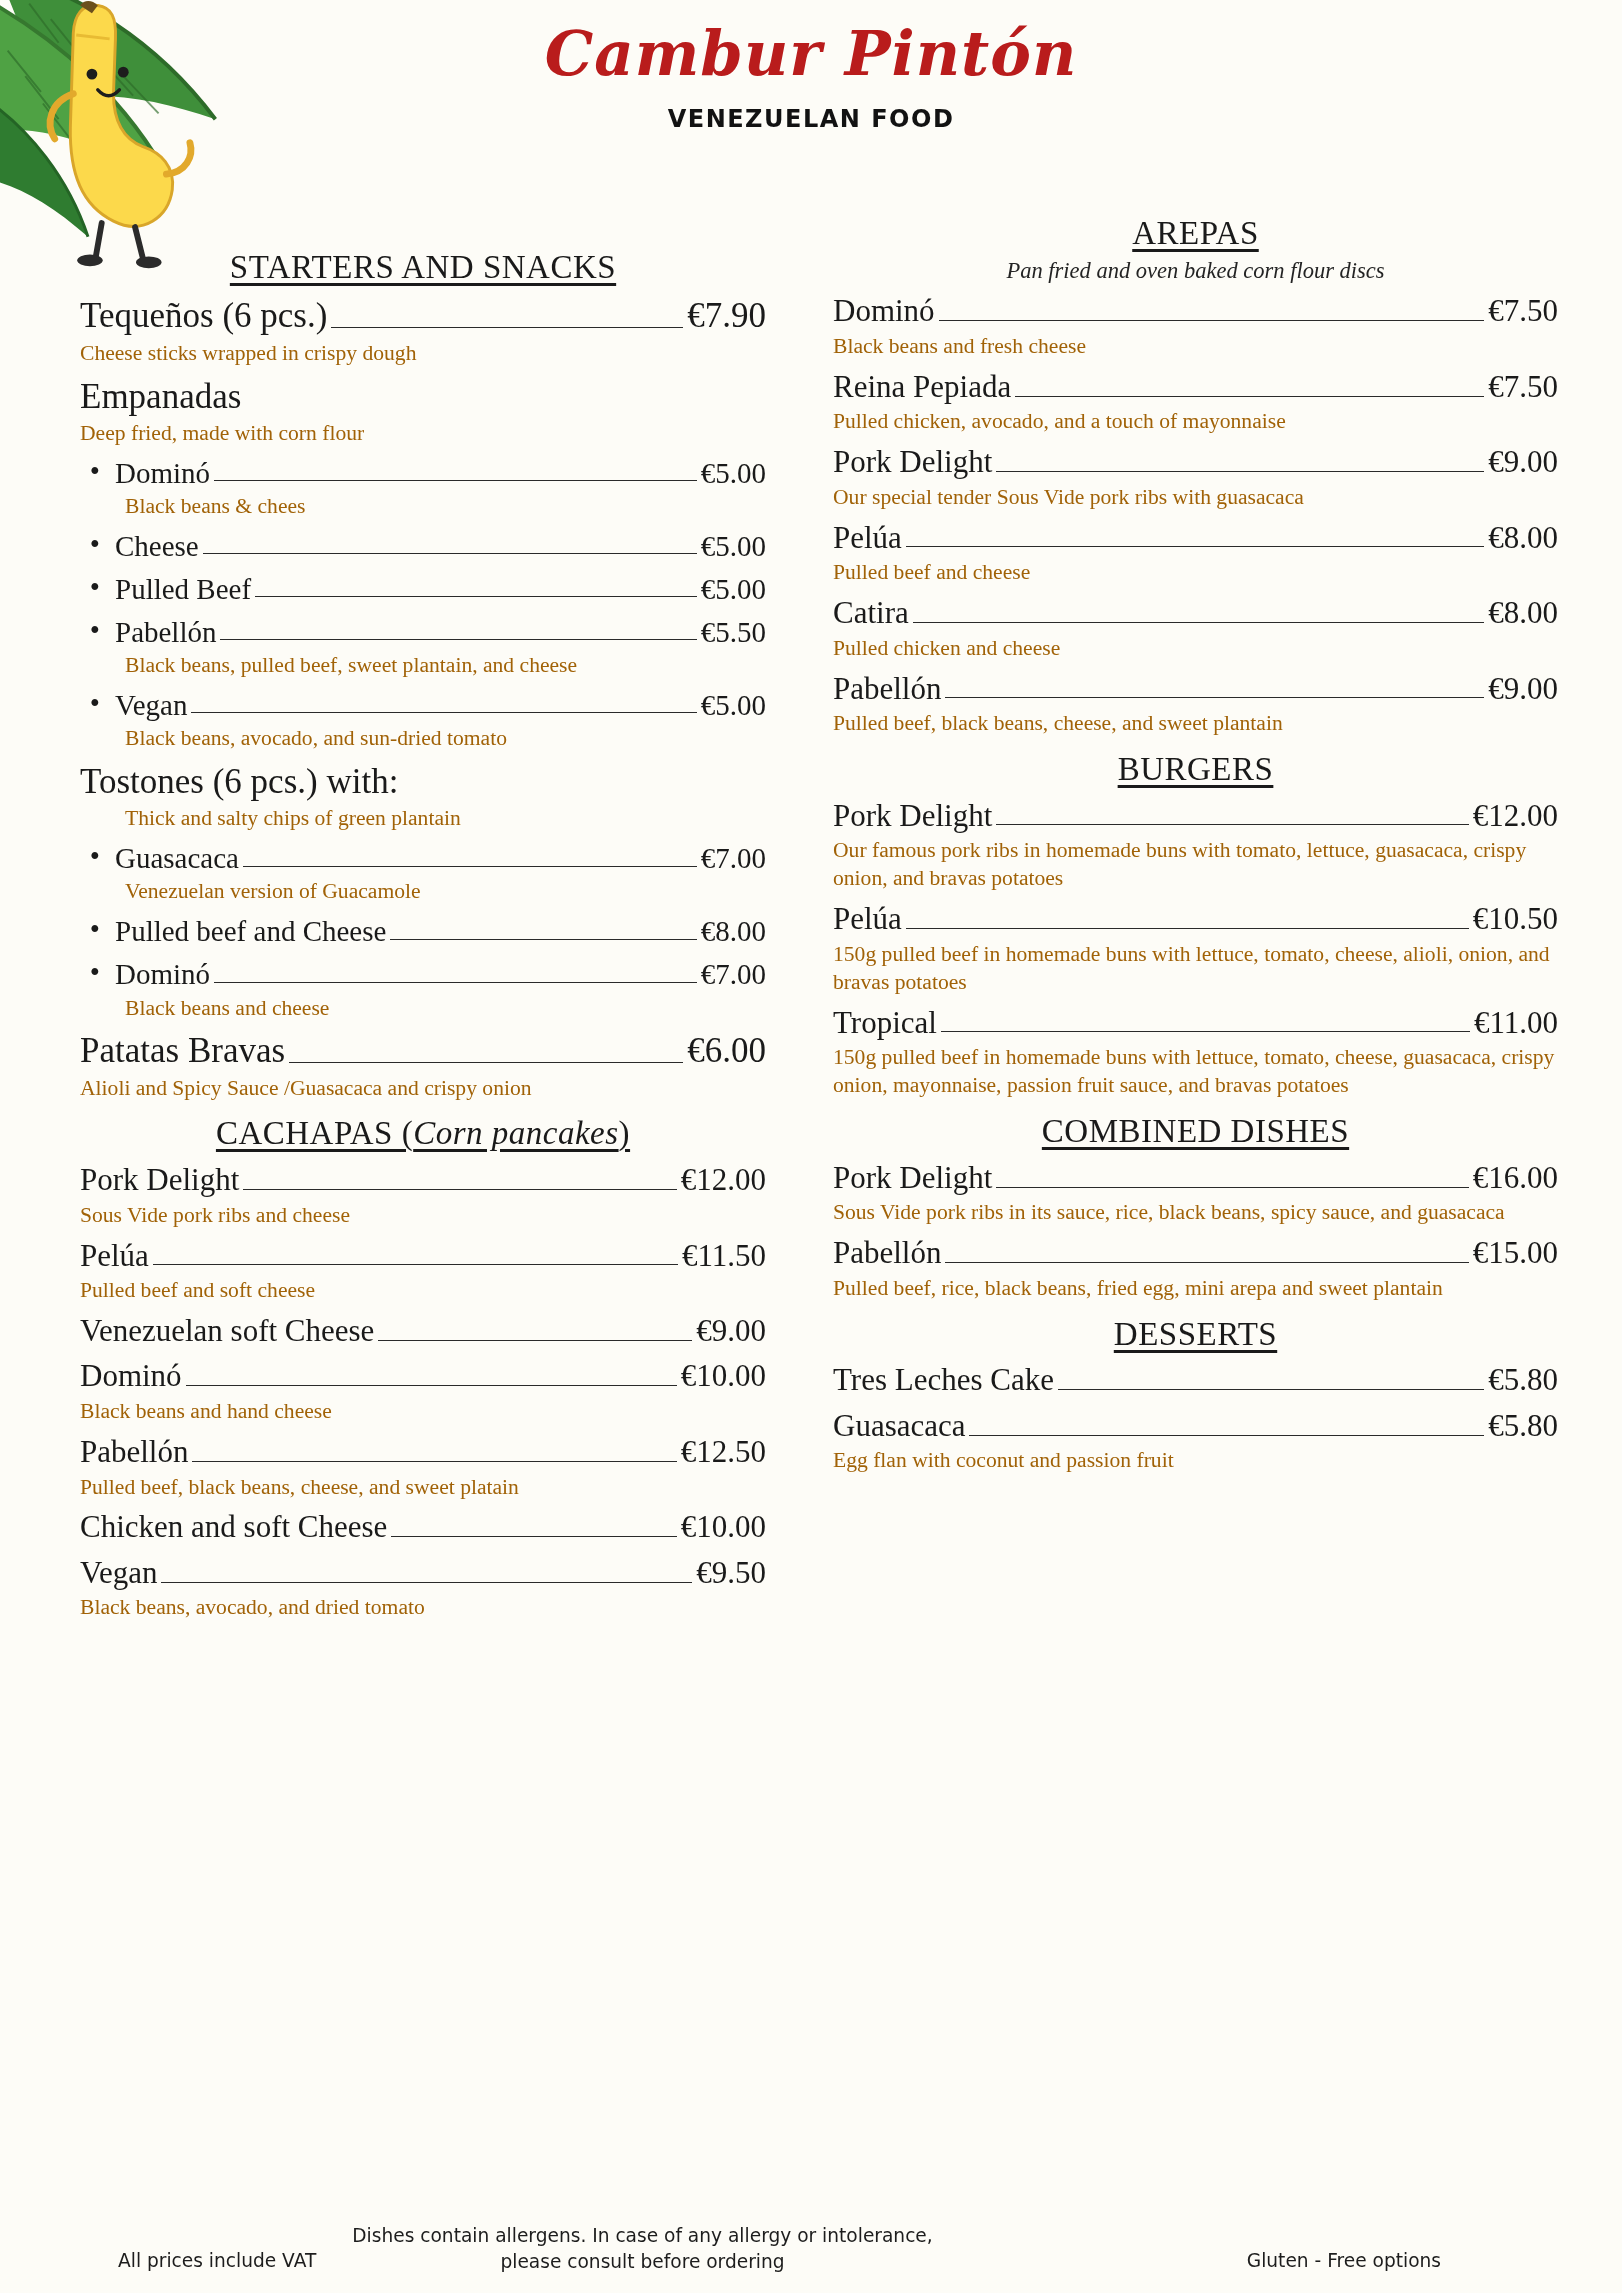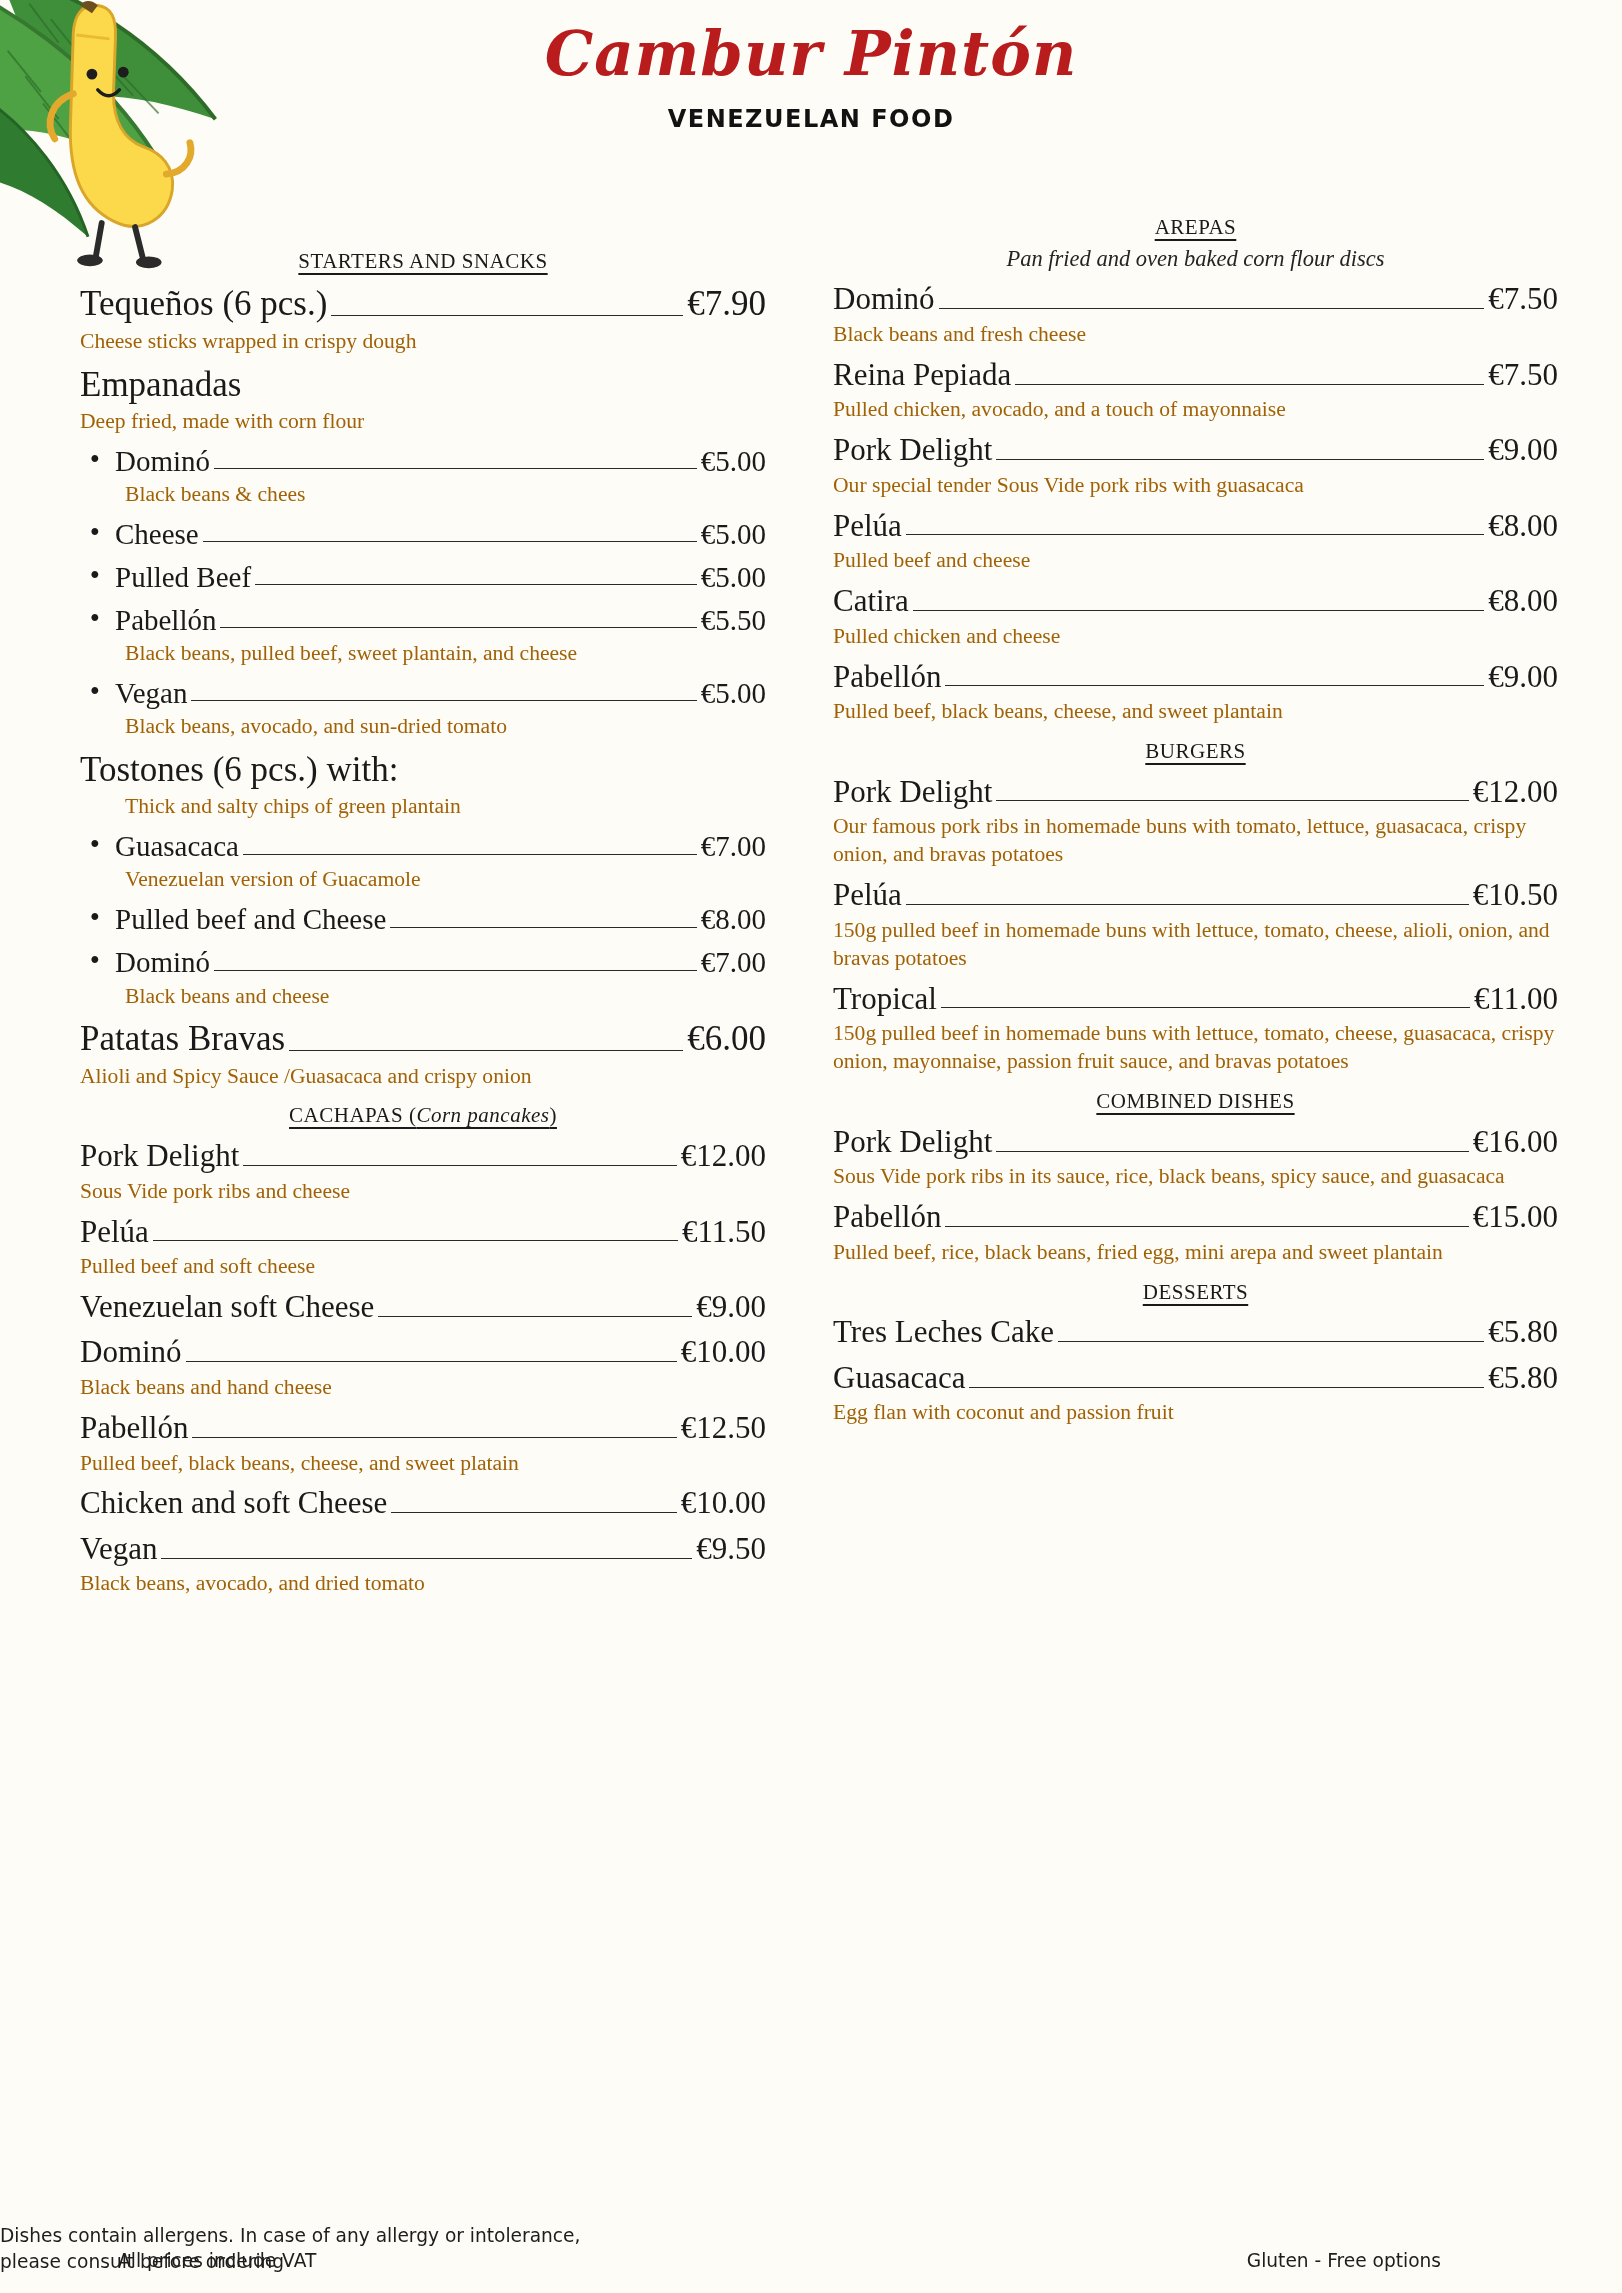--- a/index.html
+++ b/index.html
@@ -50,21 +50,21 @@
   
   .col {
     position: absolute;
     top: 235px;
   }
   .col-left { left: 80px; width: 686px; }
   .col-right { left: 833px; width: 725px; top: 201px; }
 
   .section-title {
     text-align: center;
-    font-size: 21px;
+    font-size: 33px;
     letter-spacing: 0.5px;
     text-decoration: underline;
     text-underline-offset: 4.9px;
     margin: 5.9px 0 9.8px 0;
     font-family: "Liberation Serif", serif;
   }
   .section-sub {
     text-align: center;
     font-style: italic;
     font-size: 22.5px;
@@ -118,21 +118,21 @@
     bottom: 13.7px;
     left: 0;
     width: 1622px;
     font-family: "DejaVu Sans", sans-serif;
     font-size: 18.6px;
     color: #1d1d1d;
   }
   .footer .f-left { position: absolute; left: 118px; bottom: 9.8px; }
   .footer .f-mid {
     position: absolute; left: 0; width: 1285px;
-    text-align: left; bottom: 3.9px; line-height: 1.45;
+    text-align: center; bottom: 3.9px; line-height: 1.45;
   }
   .footer .f-right { position: absolute; right: 181px; bottom: 9.8px; }
 </style>
 </head>
 <body>
 
 <div class="deco-leaves">
   <svg width="392" height="392" viewBox="0 0 400 400">
 
     <g>

